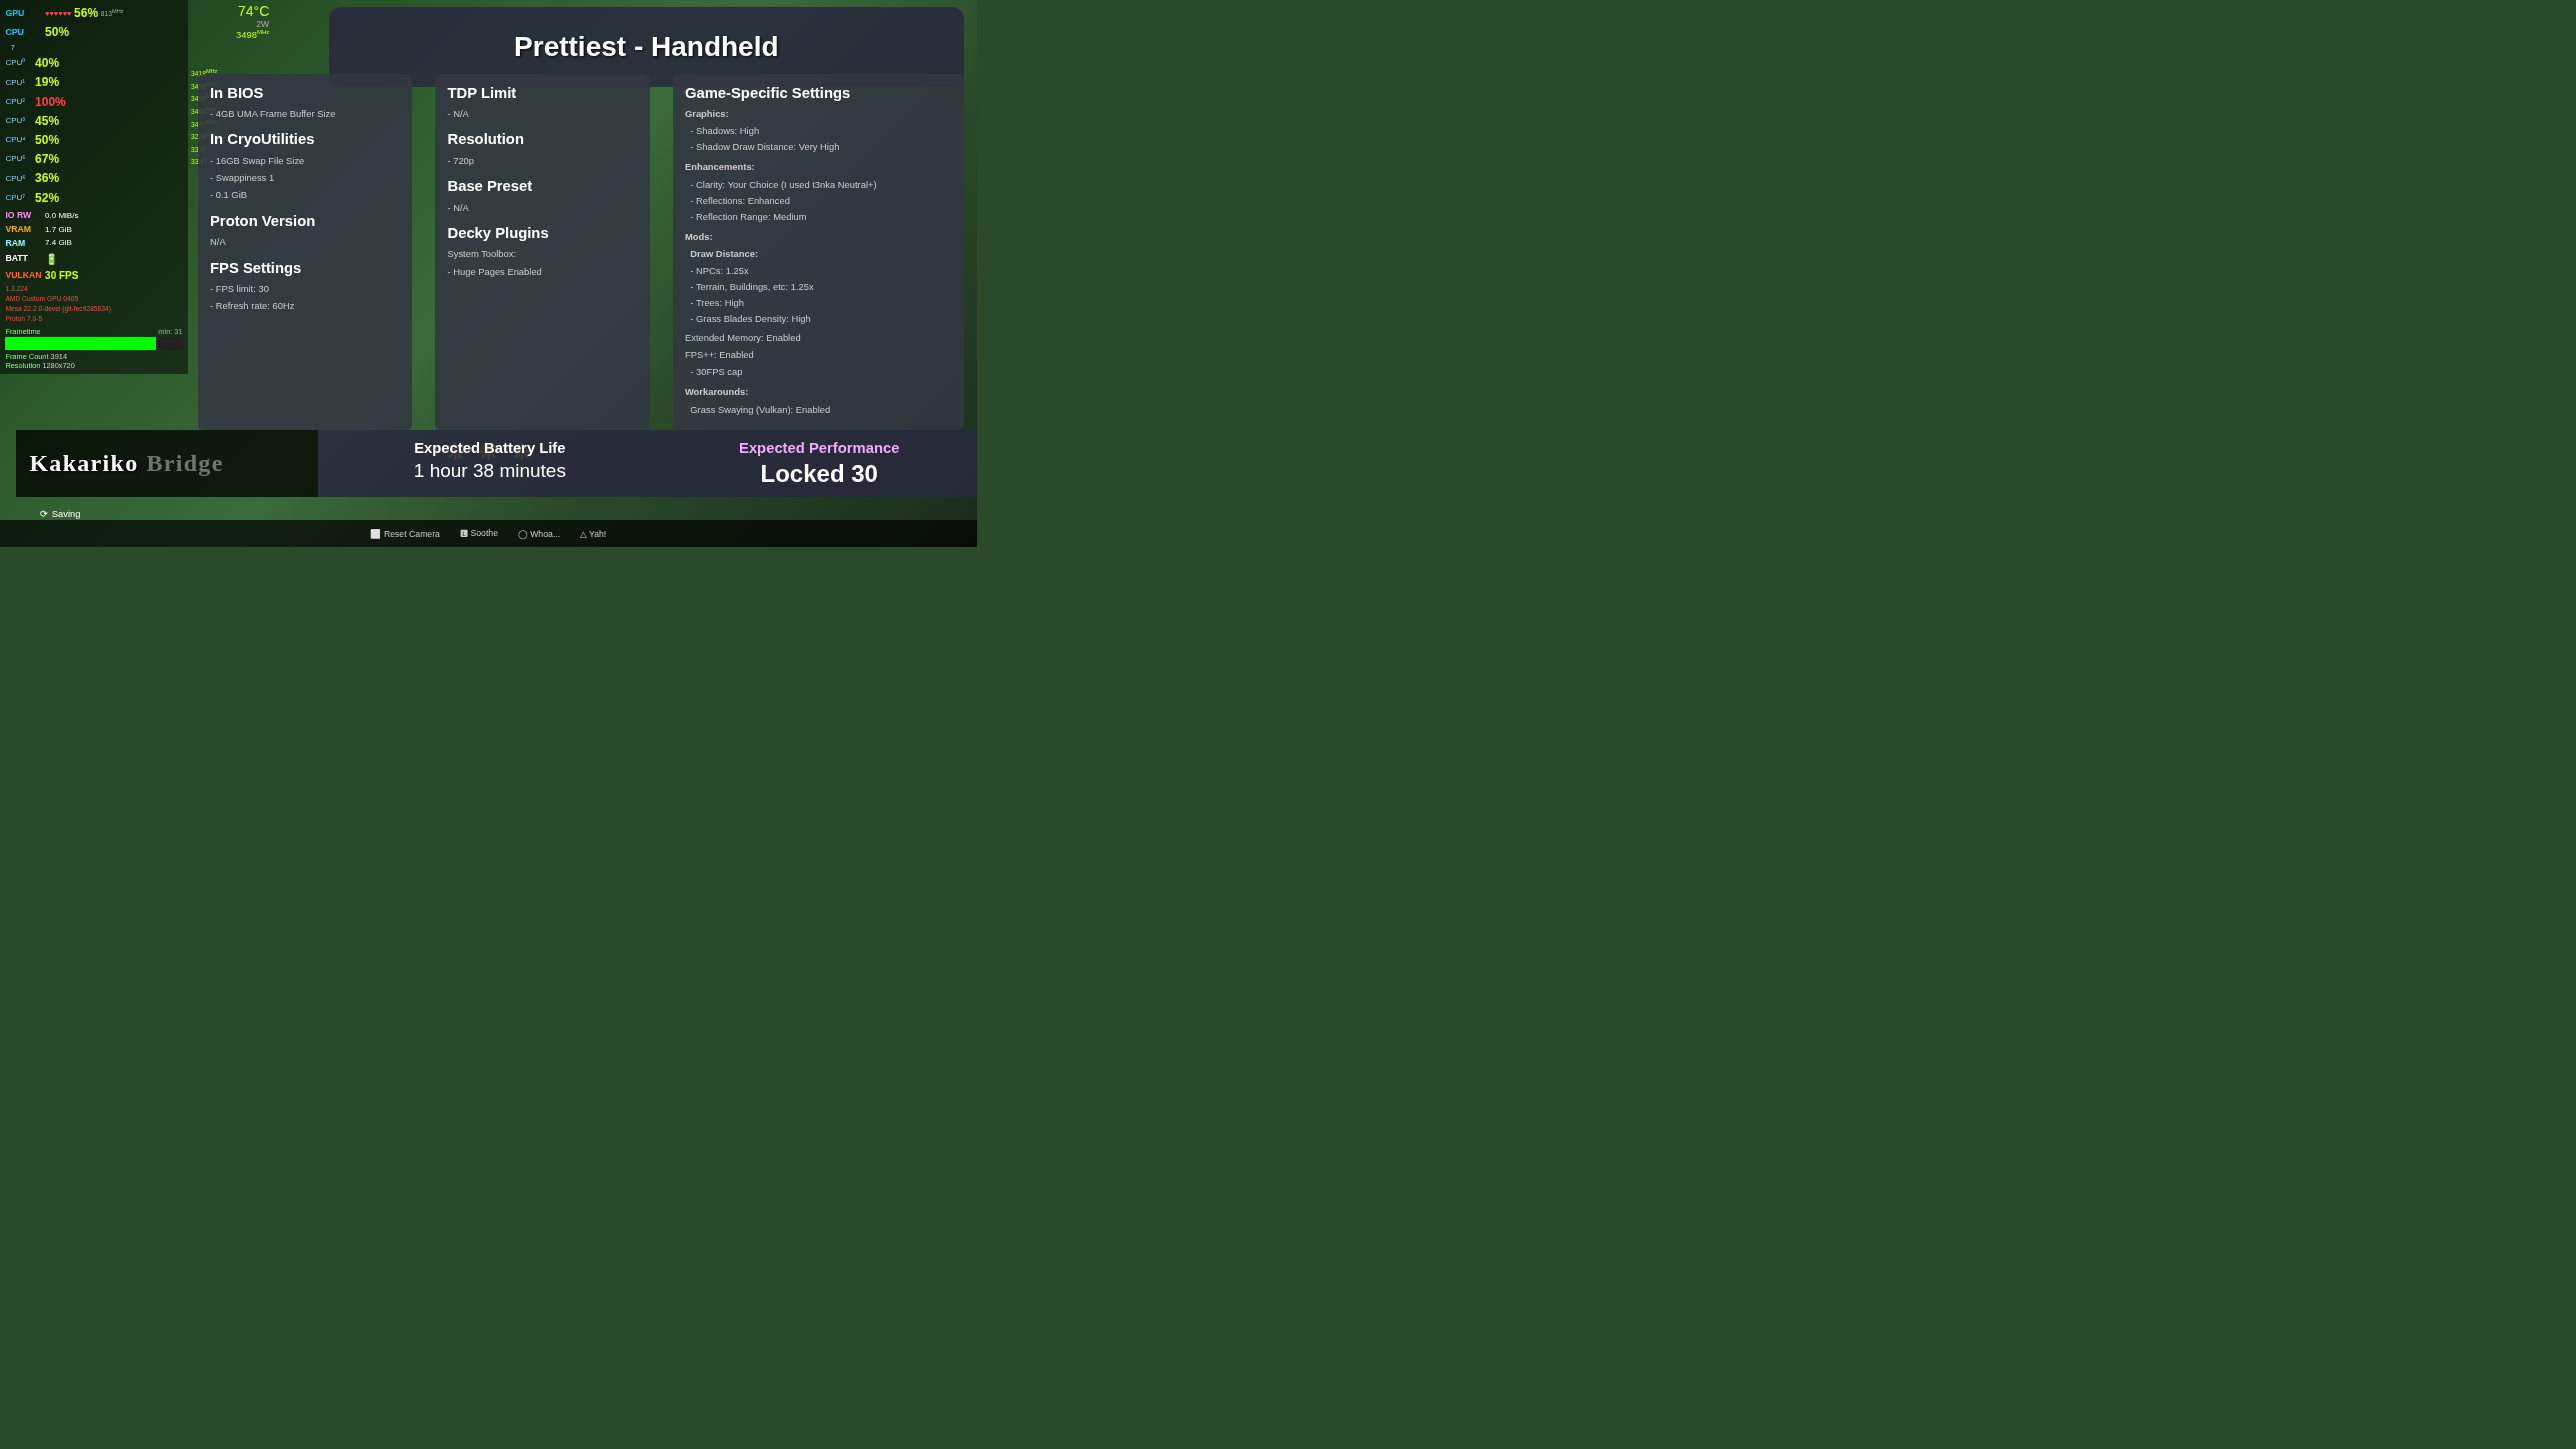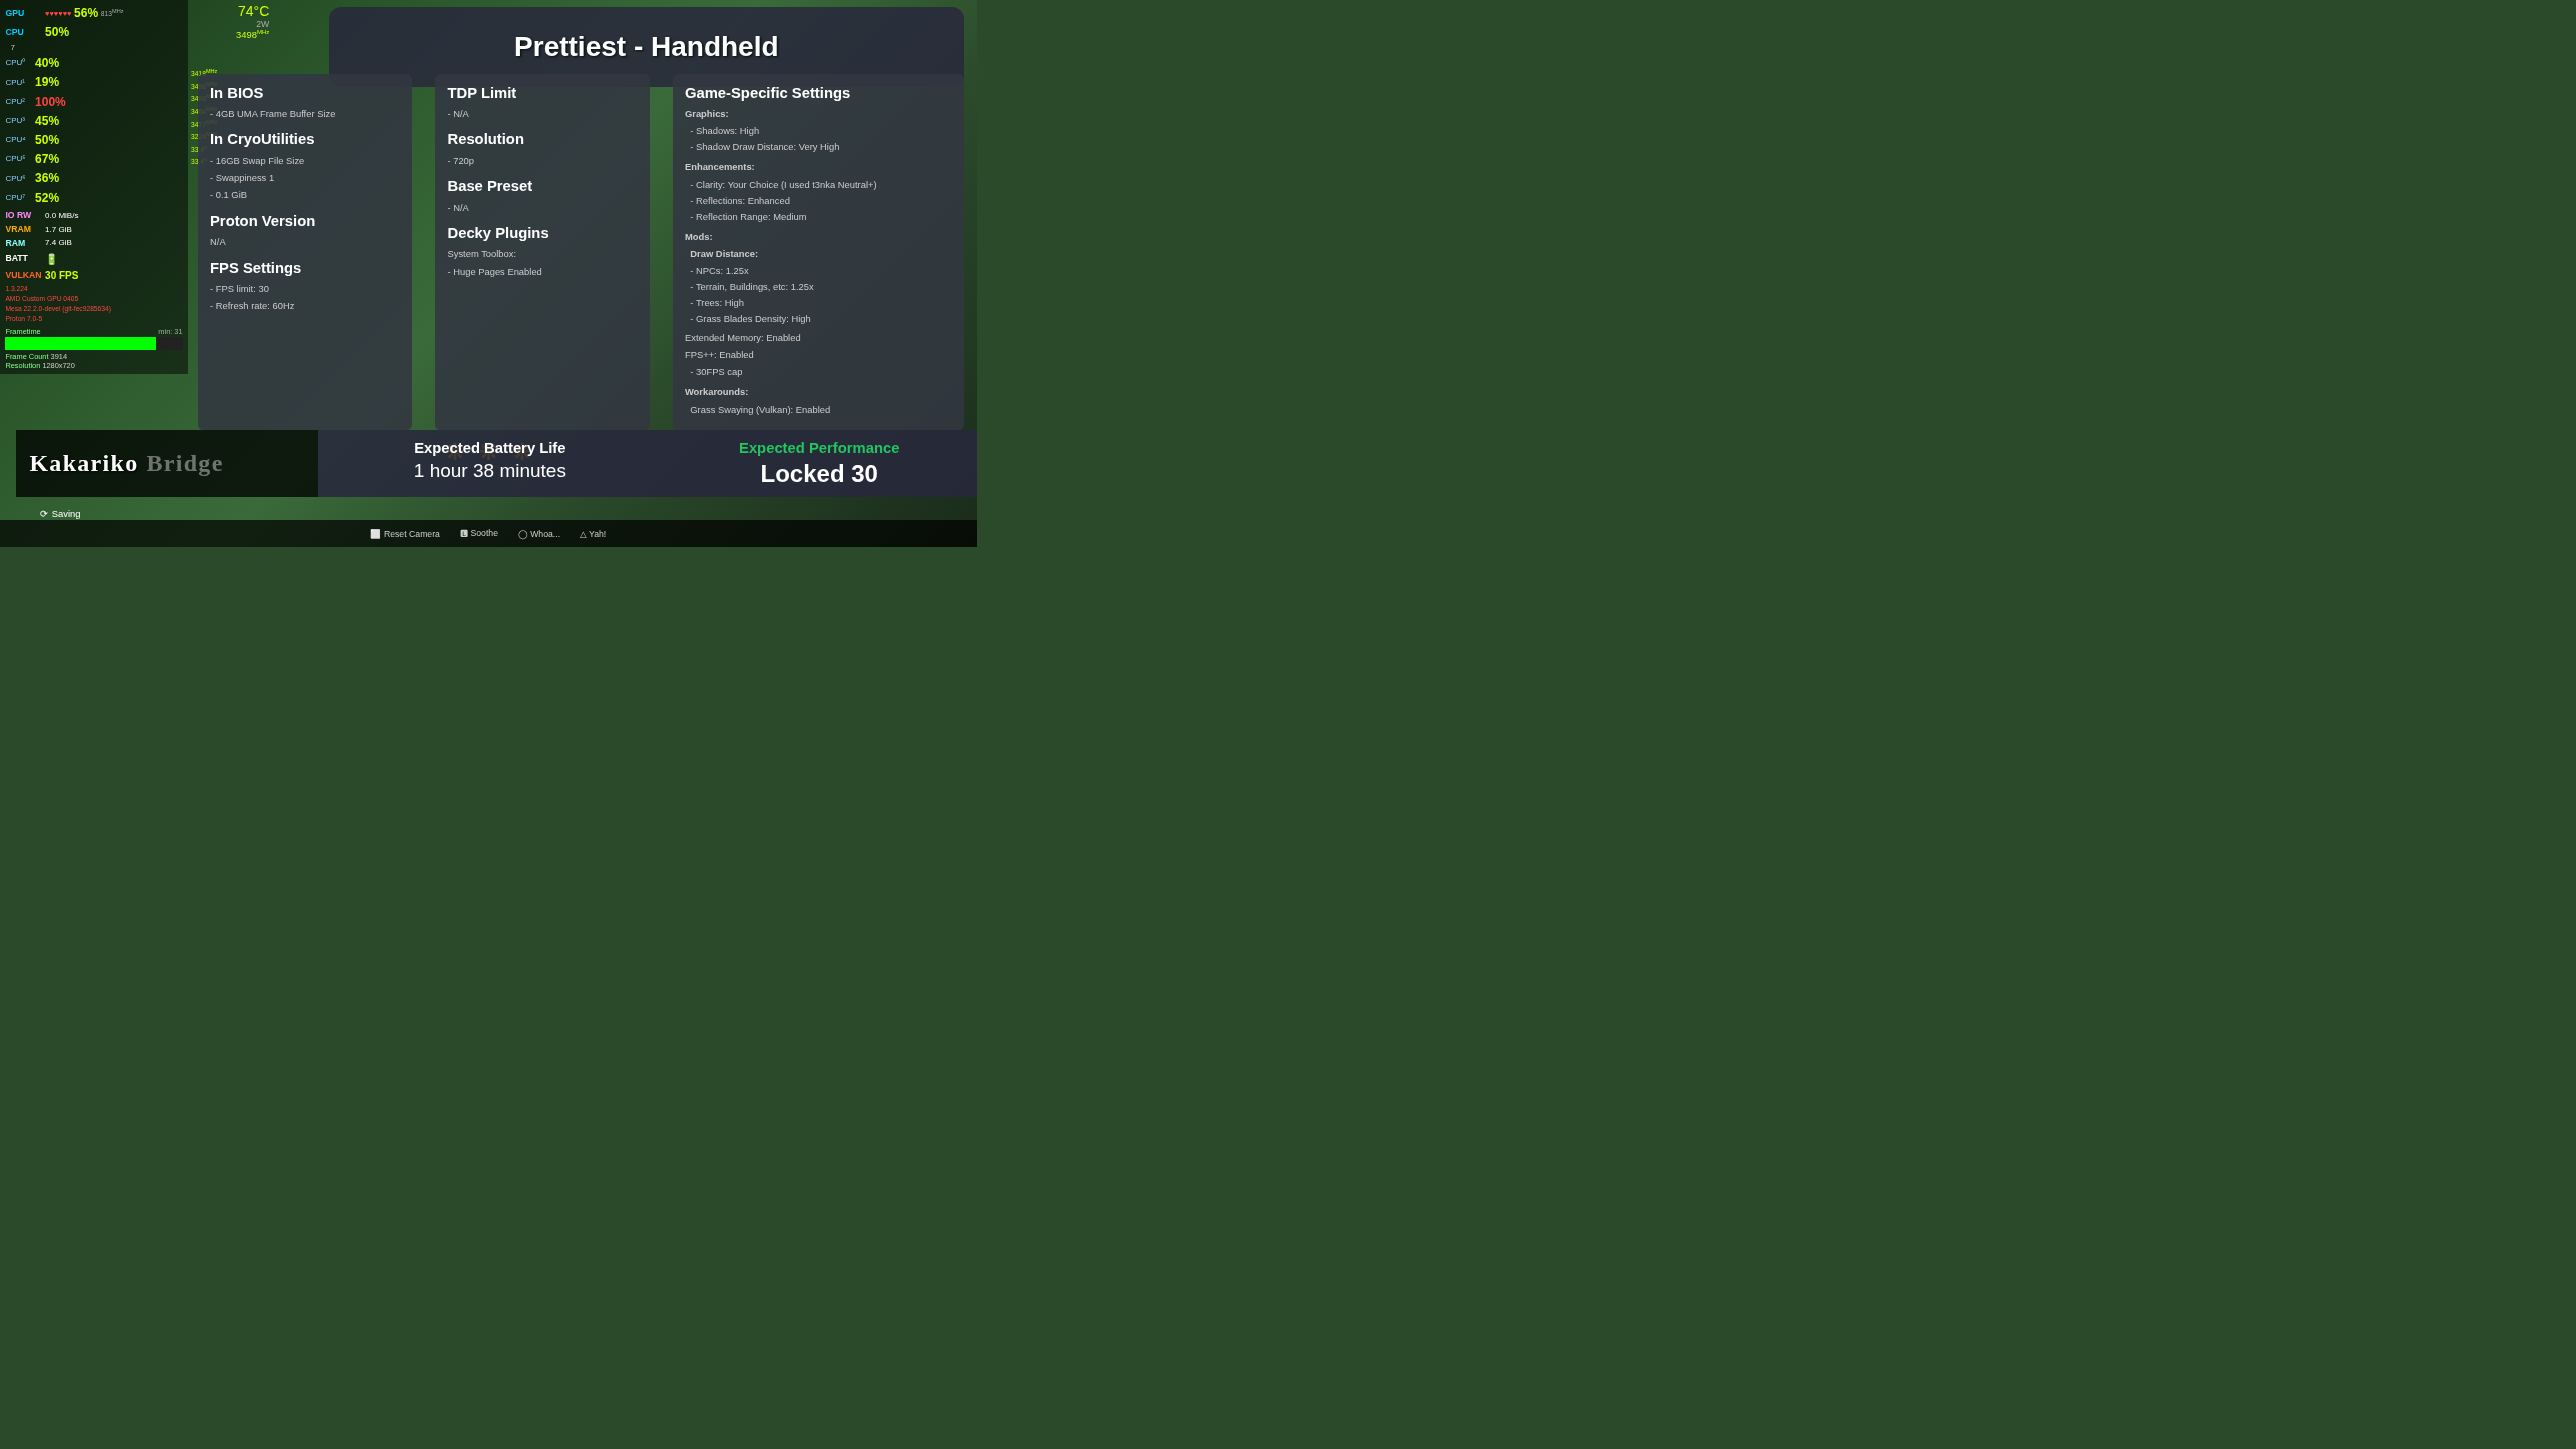--- a/index.html
+++ b/index.html
@@ -262,21 +262,21 @@
     .bottom-right {
       flex: 1;
       background: rgba(40, 40, 60, 0.88);
       padding: 9.4px 20px;
       text-align: center;
     }
 
     .bottom-right h3 {
       font-size: 14.8px;
       font-weight: bold;
-      color: #22c55e;
+      color: #f0abfc;
       margin-bottom: 4px;
     }
 
     .bottom-right .value {
       font-size: 24px;
       color: #ffffff;
       font-weight: bold;
     }
 
     

